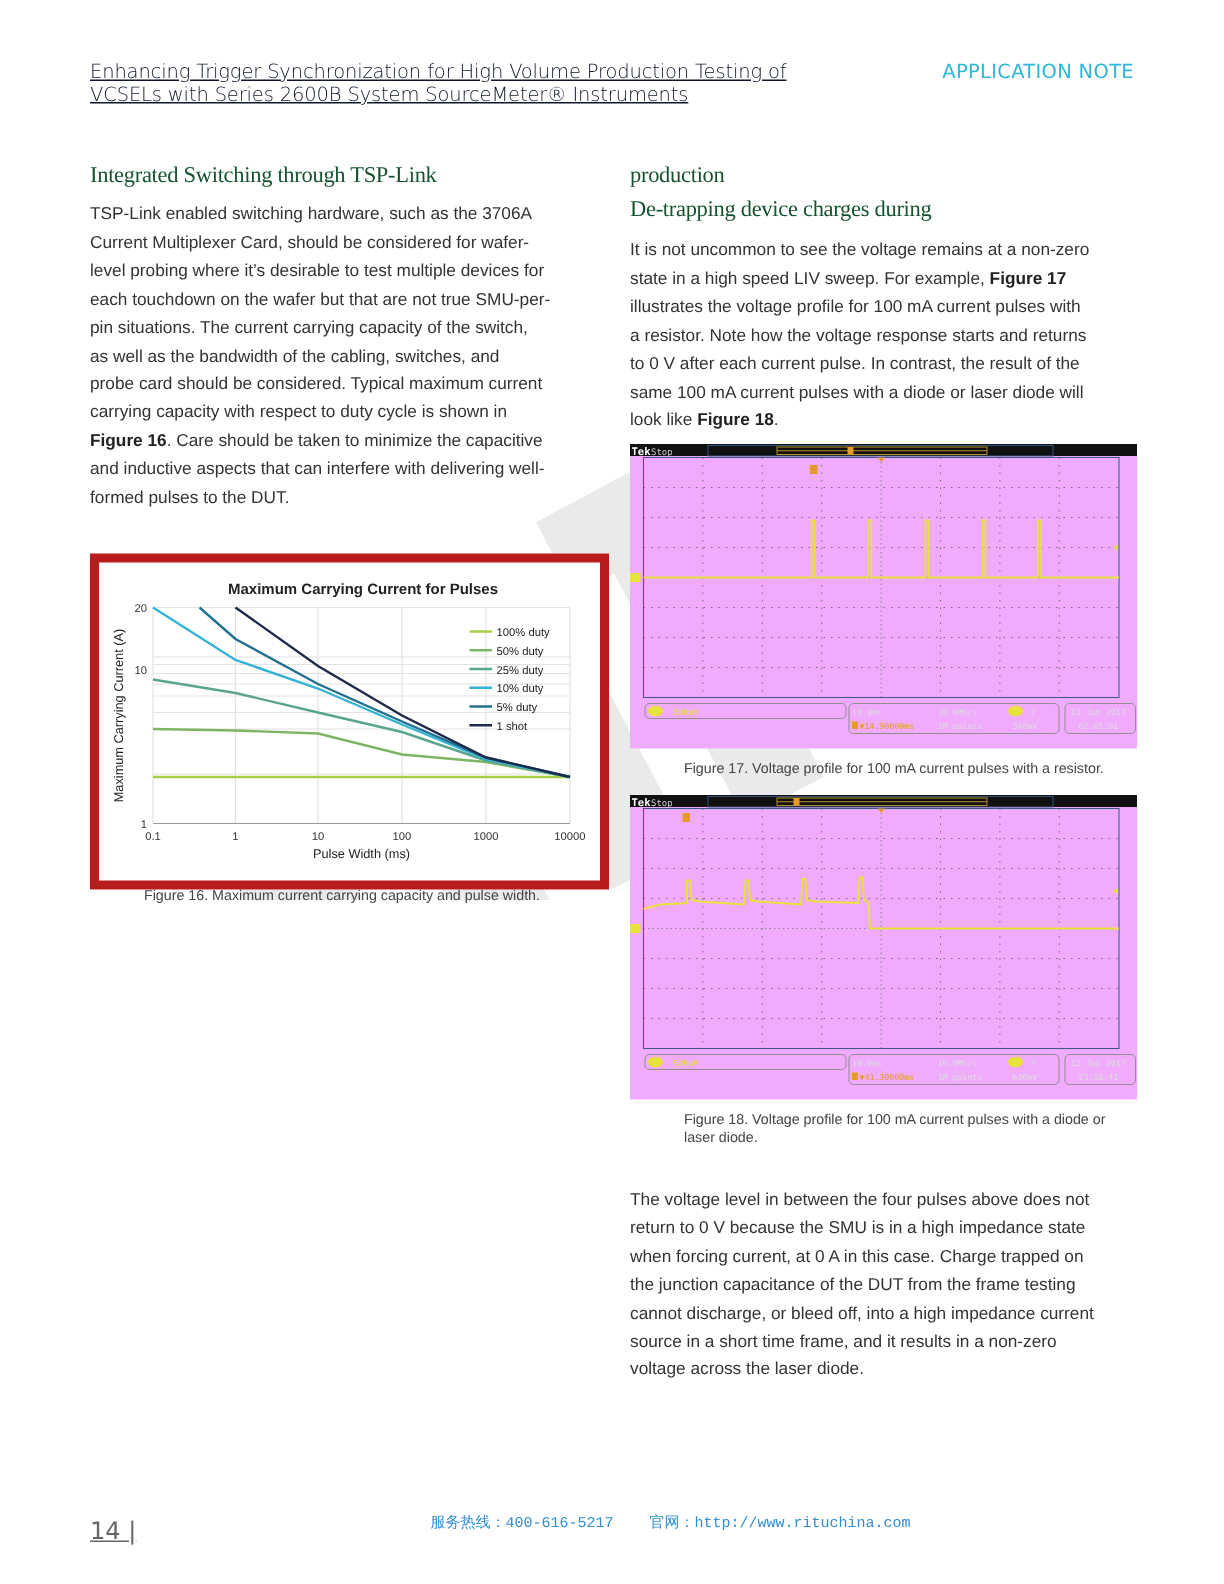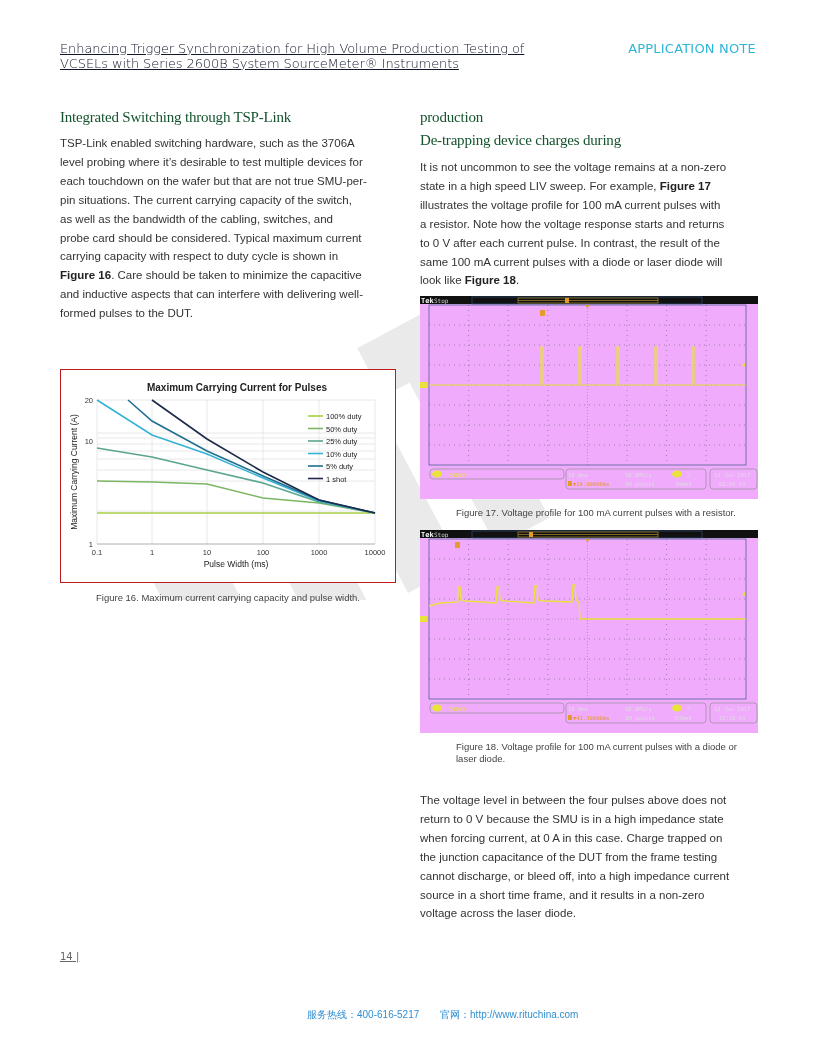--- a/index.html
+++ b/index.html
@@ -6,24 +6,24 @@
   body{width:816px;height:1056px;position:relative;overflow:hidden;font-family:"Liberation Sans","DejaVu Sans",sans-serif;color:#333;}
   .hdr-title{position:absolute;left:60px;top:41px;font-size:13px;line-height:15px;color:#0f172a;font-family:"DejaVu Sans","Liberation Sans",sans-serif;font-weight:300;letter-spacing:-0.1px;text-decoration:underline;}
   .hdr-title span{display:block;}
   .hdr-tag{position:absolute;right:60px;top:41px;font-size:13px;color:#2eb6d6;font-family:"DejaVu Sans",sans-serif;letter-spacing:0.2px;}
   .h2{font-family:Liberation Serif, serif;font-weight:300;font-size:15px;color:#14532d;line-height:23px;letter-spacing:-0.2px;}
   .body-text{font-size:11.5px;line-height:18.9px;color:#333;margin-top:12px;}
   .body-text b{color:#222;}
   .col-left{position:absolute;left:60px;top:106px;width:340px;}
   .col-right{position:absolute;left:420px;top:106px;width:340px;}
   .caption{font-size:9.5px;line-height:11.5px;color:#444;padding-left:36px;}
-  .chart-box{position:absolute;left:60px;top:369px;width:334px;height:212px;border:1px solid #b91c1c;background:#fff;}
+  .chart-box{position:absolute;left:60px;top:369px;width:334px;height:212px;border:6px solid #b91c1c;background:#fff;}
   .scope{position:absolute;background:#f0abfc;}
-  .footer-page{position:absolute;left:60px;top:951px;font-size:10px;color:#666;font-family:"DejaVu Sans",sans-serif;text-decoration:underline;}
-  .footer-contact{position:absolute;left:307px;top:1008px;font-size:10px;color:#2f8fd0;font-family:Liberation Sans, sans-serif;}
+  .footer-page{position:absolute;left:60px;top:1011px;font-size:16px;color:#666;font-family:"DejaVu Sans",sans-serif;text-decoration:underline;}
+  .footer-contact{position:absolute;left:287px;top:1008px;font-size:10px;color:#2f8fd0;font-family:Liberation Mono, monospace;}
   .footer-contact span{margin-right:18px;}
   .watermark{position:absolute;left:100px;top:300px;pointer-events:none;opacity:0.08;}
 </style>
 </head>
 <body>
 
 <div class="hdr-title">
   <span>Enhancing Trigger Synchronization for High Volume Production Testing of</span>
   <span>VCSELs with Series 2600B System SourceMeter® Instruments</span>
 </div>
@@ -37,20 +37,21 @@
     <rect x="240" y="60" width="60" height="220"></rect>
     <rect x="340" y="40" width="60" height="240"></rect>
     <rect x="310" y="40" width="130" height="55"></rect>
   </g>
 </svg>
 
 <div class="col-left">
   <div class="h2">Integrated Switching through TSP-Link</div>
   <div class="body-text" style="margin-top:5px;">
     <div>TSP-Link enabled switching hardware, such as the 3706A</div>
+    <div>Current Multiplexer Card, should be considered for wafer-</div>
     <div>level probing where it’s desirable to test multiple devices for</div>
     <div>each touchdown on the wafer but that are not true SMU-per-</div>
     <div>pin situations. The current carrying capacity of the switch,</div>
     <div>as well as the bandwidth of the cabling, switches, and</div>
     <div>probe card should be considered. Typical maximum current</div>
     <div>carrying capacity with respect to duty cycle is shown in</div>
     <div><b>Figure 16</b><span>. Care should be taken to minimize the capacitive</span></div>
     <div>and inductive aspects that can interfere with delivering well-</div>
     <div>formed pulses to the DUT.</div>
   </div>

